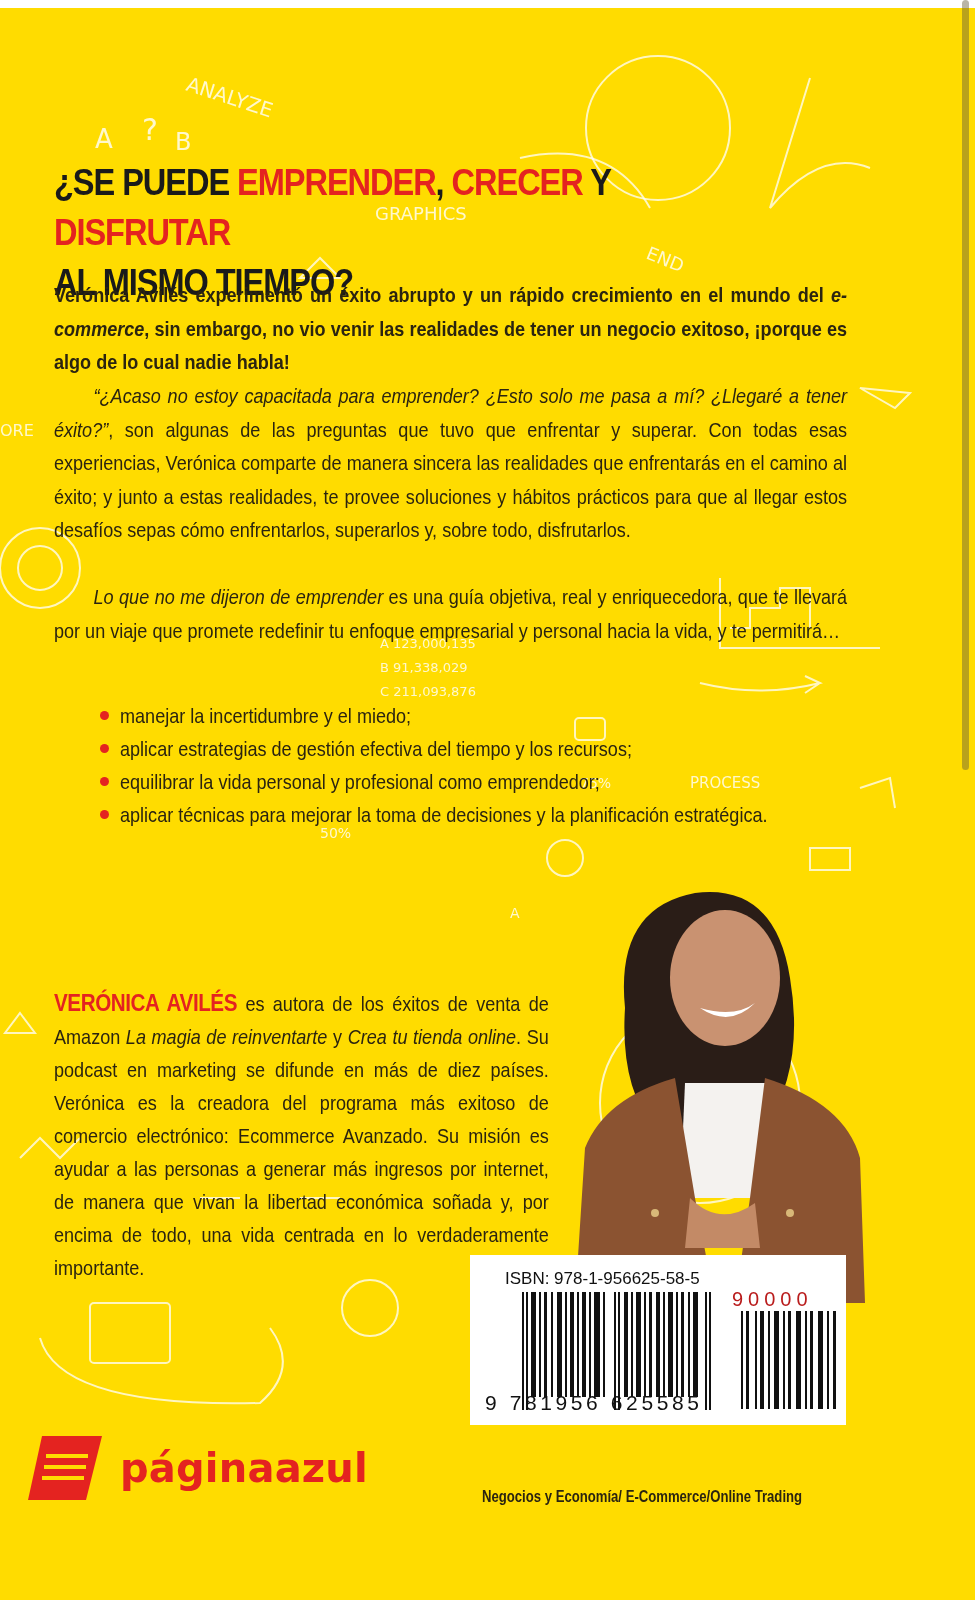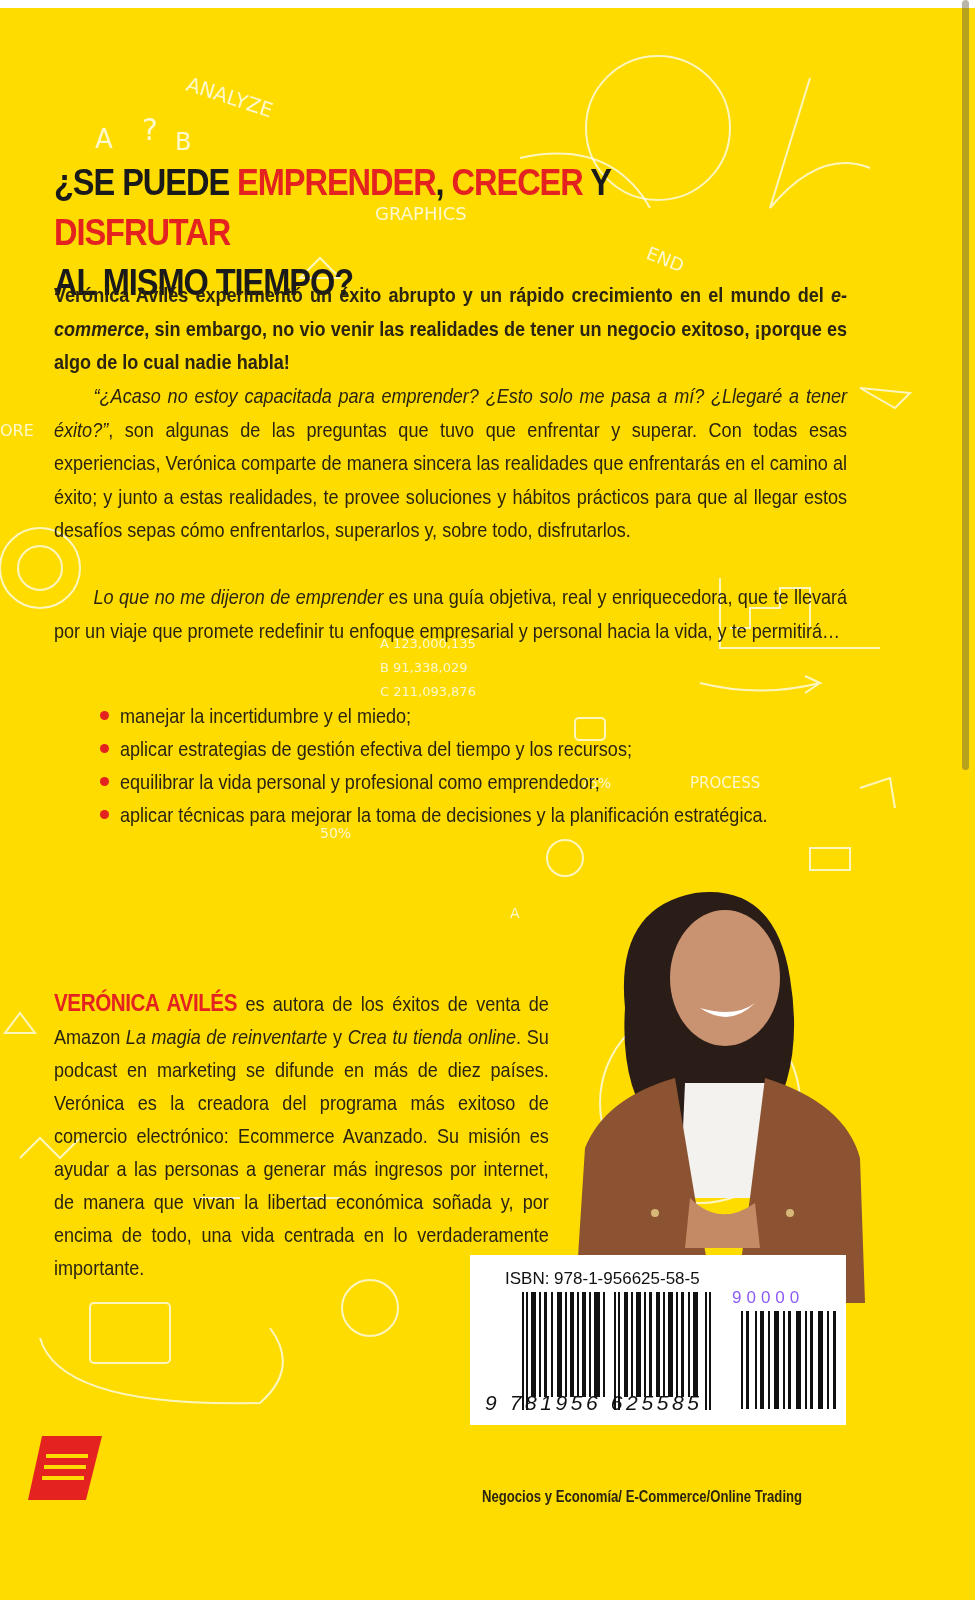--- a/index.html
+++ b/index.html
@@ -59,22 +59,22 @@
     }
     .bio .author-name { color: #E42320; font-weight: 700; font-size: 24px; letter-spacing: -0.5px; }
 
     .photo { position: absolute; left: 565px; top: 860px; width: 310px; height: 435px; }
 
     .barcode-box {
       position: absolute; left: 470px; top: 1247px; width: 376px; height: 170px;
       background: #ffffff;
     }
     .isbn-label { position: absolute; left: 35px; top: 14px; font-size: 17px; color: #111; font-family: "Liberation Sans", sans-serif; }
-    .price-label { position: absolute; left: 262px; top: 33px; font-size: 17px; color: #8b5cf6; letter-spacing: 5px; }
-    .ean-digits { position: absolute; left: 15px; top: 136px; font-size: 21px; color: #111; letter-spacing: 3.6px; font-family: "Liberation Sans", sans-serif; font-style: italic; }
+    .price-label { position: absolute; left: 262px; top: 33px; font-size: 20px; color: #b91c1c; letter-spacing: 5px; }
+    .ean-digits { position: absolute; left: 15px; top: 136px; font-size: 21px; color: #111; letter-spacing: 3.6px; font-family: "Liberation Sans", sans-serif; }
     .bars-main { position: absolute; left: 52px; top: 37px; }
     .bars-addon { position: absolute; left: 271px; top: 56px; }
 
     .category {
       position: absolute; left: 482px; top: 1480px; font-size: 16px; color: #2b2410;
       font-weight: 700; transform: scaleX(0.82); transform-origin: left top; white-space: nowrap;
     }
 
     .publisher { position: absolute; left: 28px; top: 1425px; height: 70px; display: flex; align-items: center; }
     .publisher-name { color: #E42320; font-weight: 700; font-size: 40px; margin-left: 18px; letter-spacing: 0.2px; font-family: "DejaVu Sans", sans-serif; }
@@ -231,18 +231,19 @@
 
   <div class="category">Negocios y Economía/ E-Commerce/Online Trading</div>
 
   <div class="publisher">
     <svg width="74" height="64" viewBox="0 0 74 64">
       <path d="M14 0 L 74 0 L 58 64 L 0 64 Z" fill="#E42320"></path>
       <rect x="18" y="18" width="42" height="4" fill="#FFDC00"></rect>
       <rect x="16" y="29" width="42" height="4" fill="#FFDC00"></rect>
       <rect x="14" y="40" width="42" height="4" fill="#FFDC00"></rect>
     </svg>
+    <span class="publisher-name">páginaazul</span>
   </div>
 </div>
 
 <div class="scrollbar-track">
   <div class="scrollbar-thumb"></div>
 </div>
 
 </body></html>

